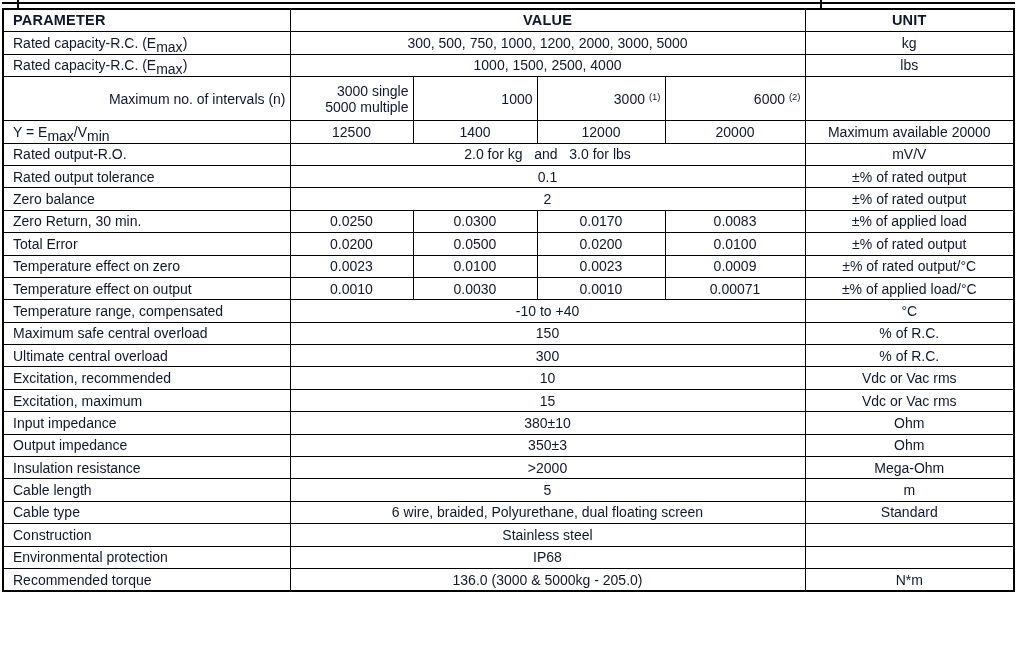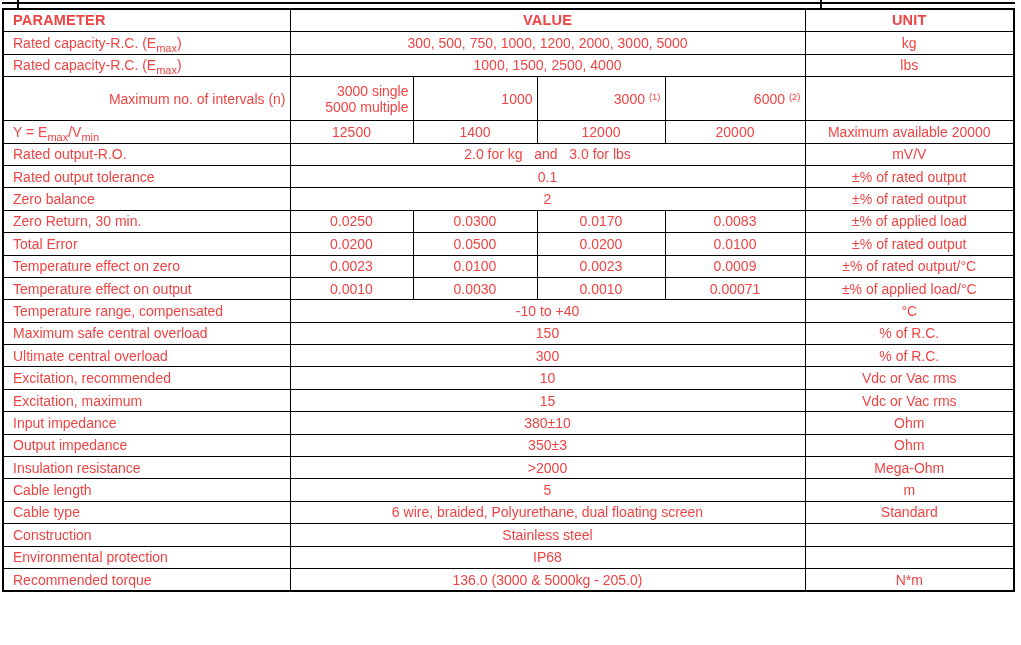--- a/index.html
+++ b/index.html
@@ -2,21 +2,21 @@
 <html><head>
 <meta charset="utf-8">
 <style>
   html, body { margin: 0; padding: 0; }
   .screen {
     position: relative;
     width: 1021px;
     height: 645px;
     background: #ffffff;
     font-family: "Liberation Sans", sans-serif;
-    color: #ef4444;
+    color: #0f172a;
     overflow: hidden;
   }
   .top-line {
     position: absolute;
     left: 2px;
     top: 2px;
     width: 1013px;
     height: 2px;
     background: #000;
   }
@@ -49,21 +49,21 @@
     white-space: nowrap;
   }
   .spec th {
     font-size: 14.5px;
     font-weight: bold;
     letter-spacing: 0.2px;
   }
   .spec .param { text-align: left; padding-left: 9px; }
   .spec .val, .spec .unit { text-align: center; }
   .spec tr.tall td { height: 43px; text-align: right; }
-  .spec sub { font-size: 11px; line-height: 0; }
+  .spec sub { font-size: 14px; line-height: 0; }
   .spec sup { font-size: 9.5px; line-height: 0; vertical-align: 4px; }
 </style>
 </head>
 <body>
 
 <div class="screen">
   <div class="top-line"></div>
   <div class="tick tick-left"></div>
   <div class="tick tick-right"></div>
 

